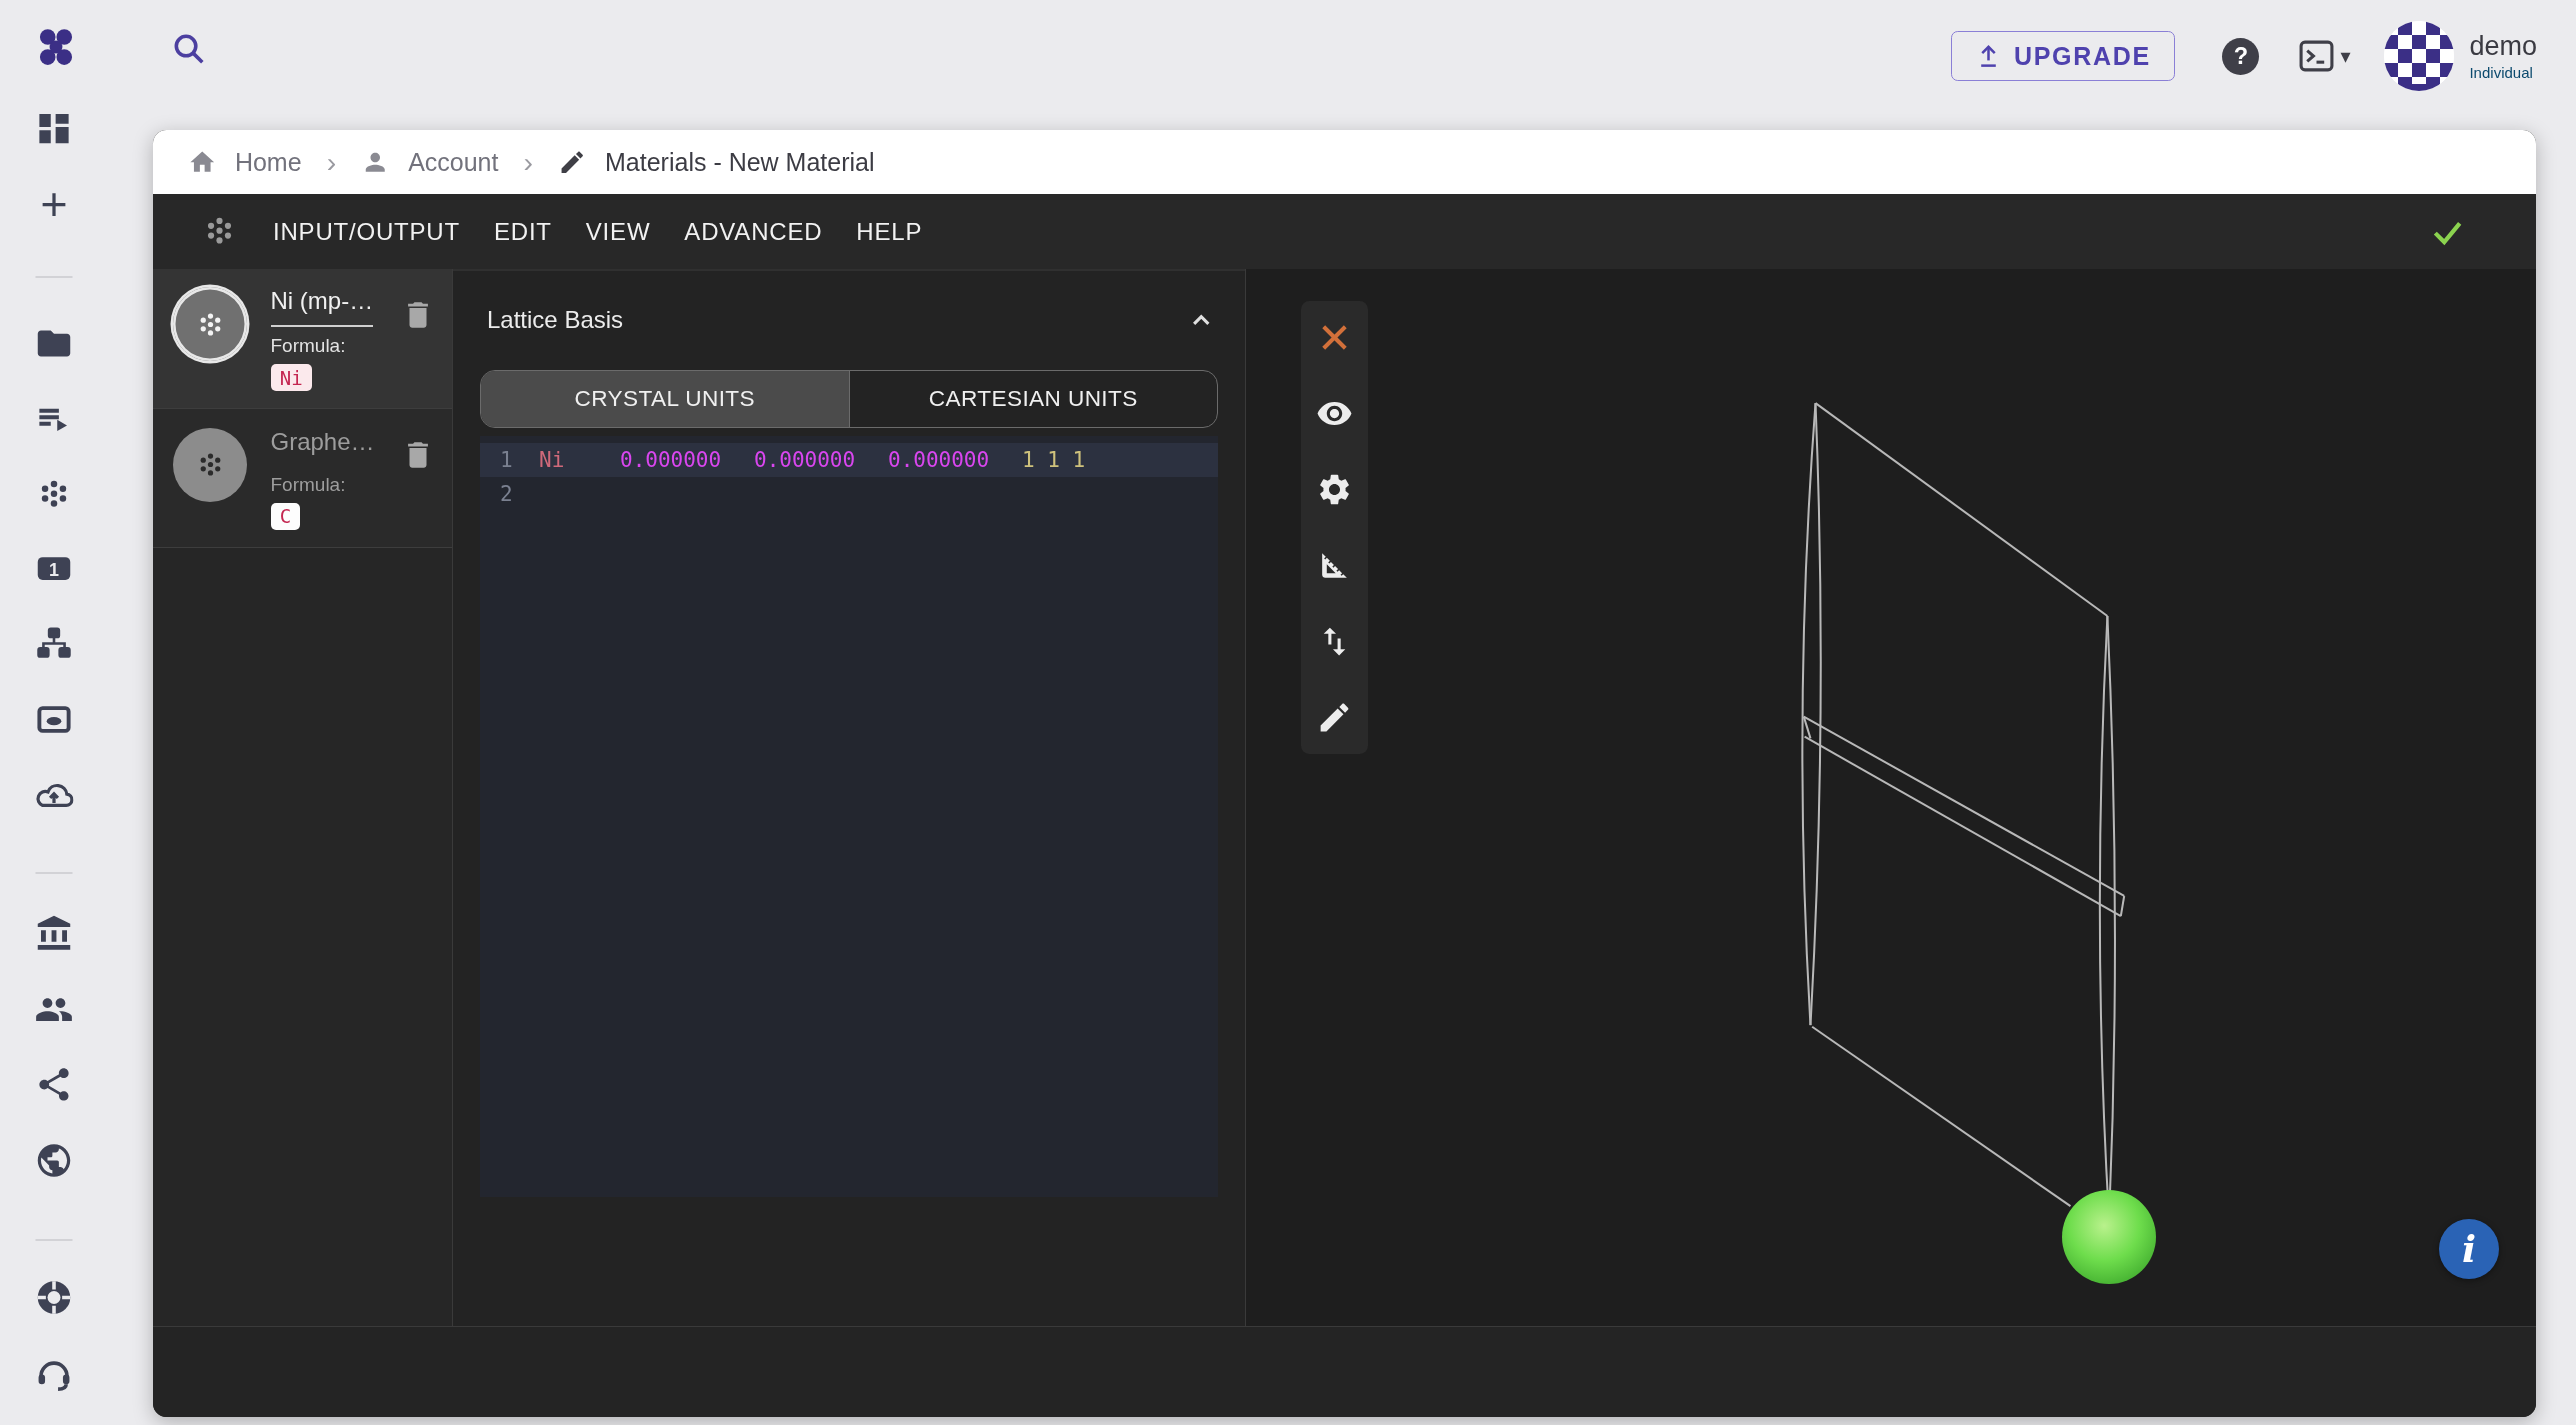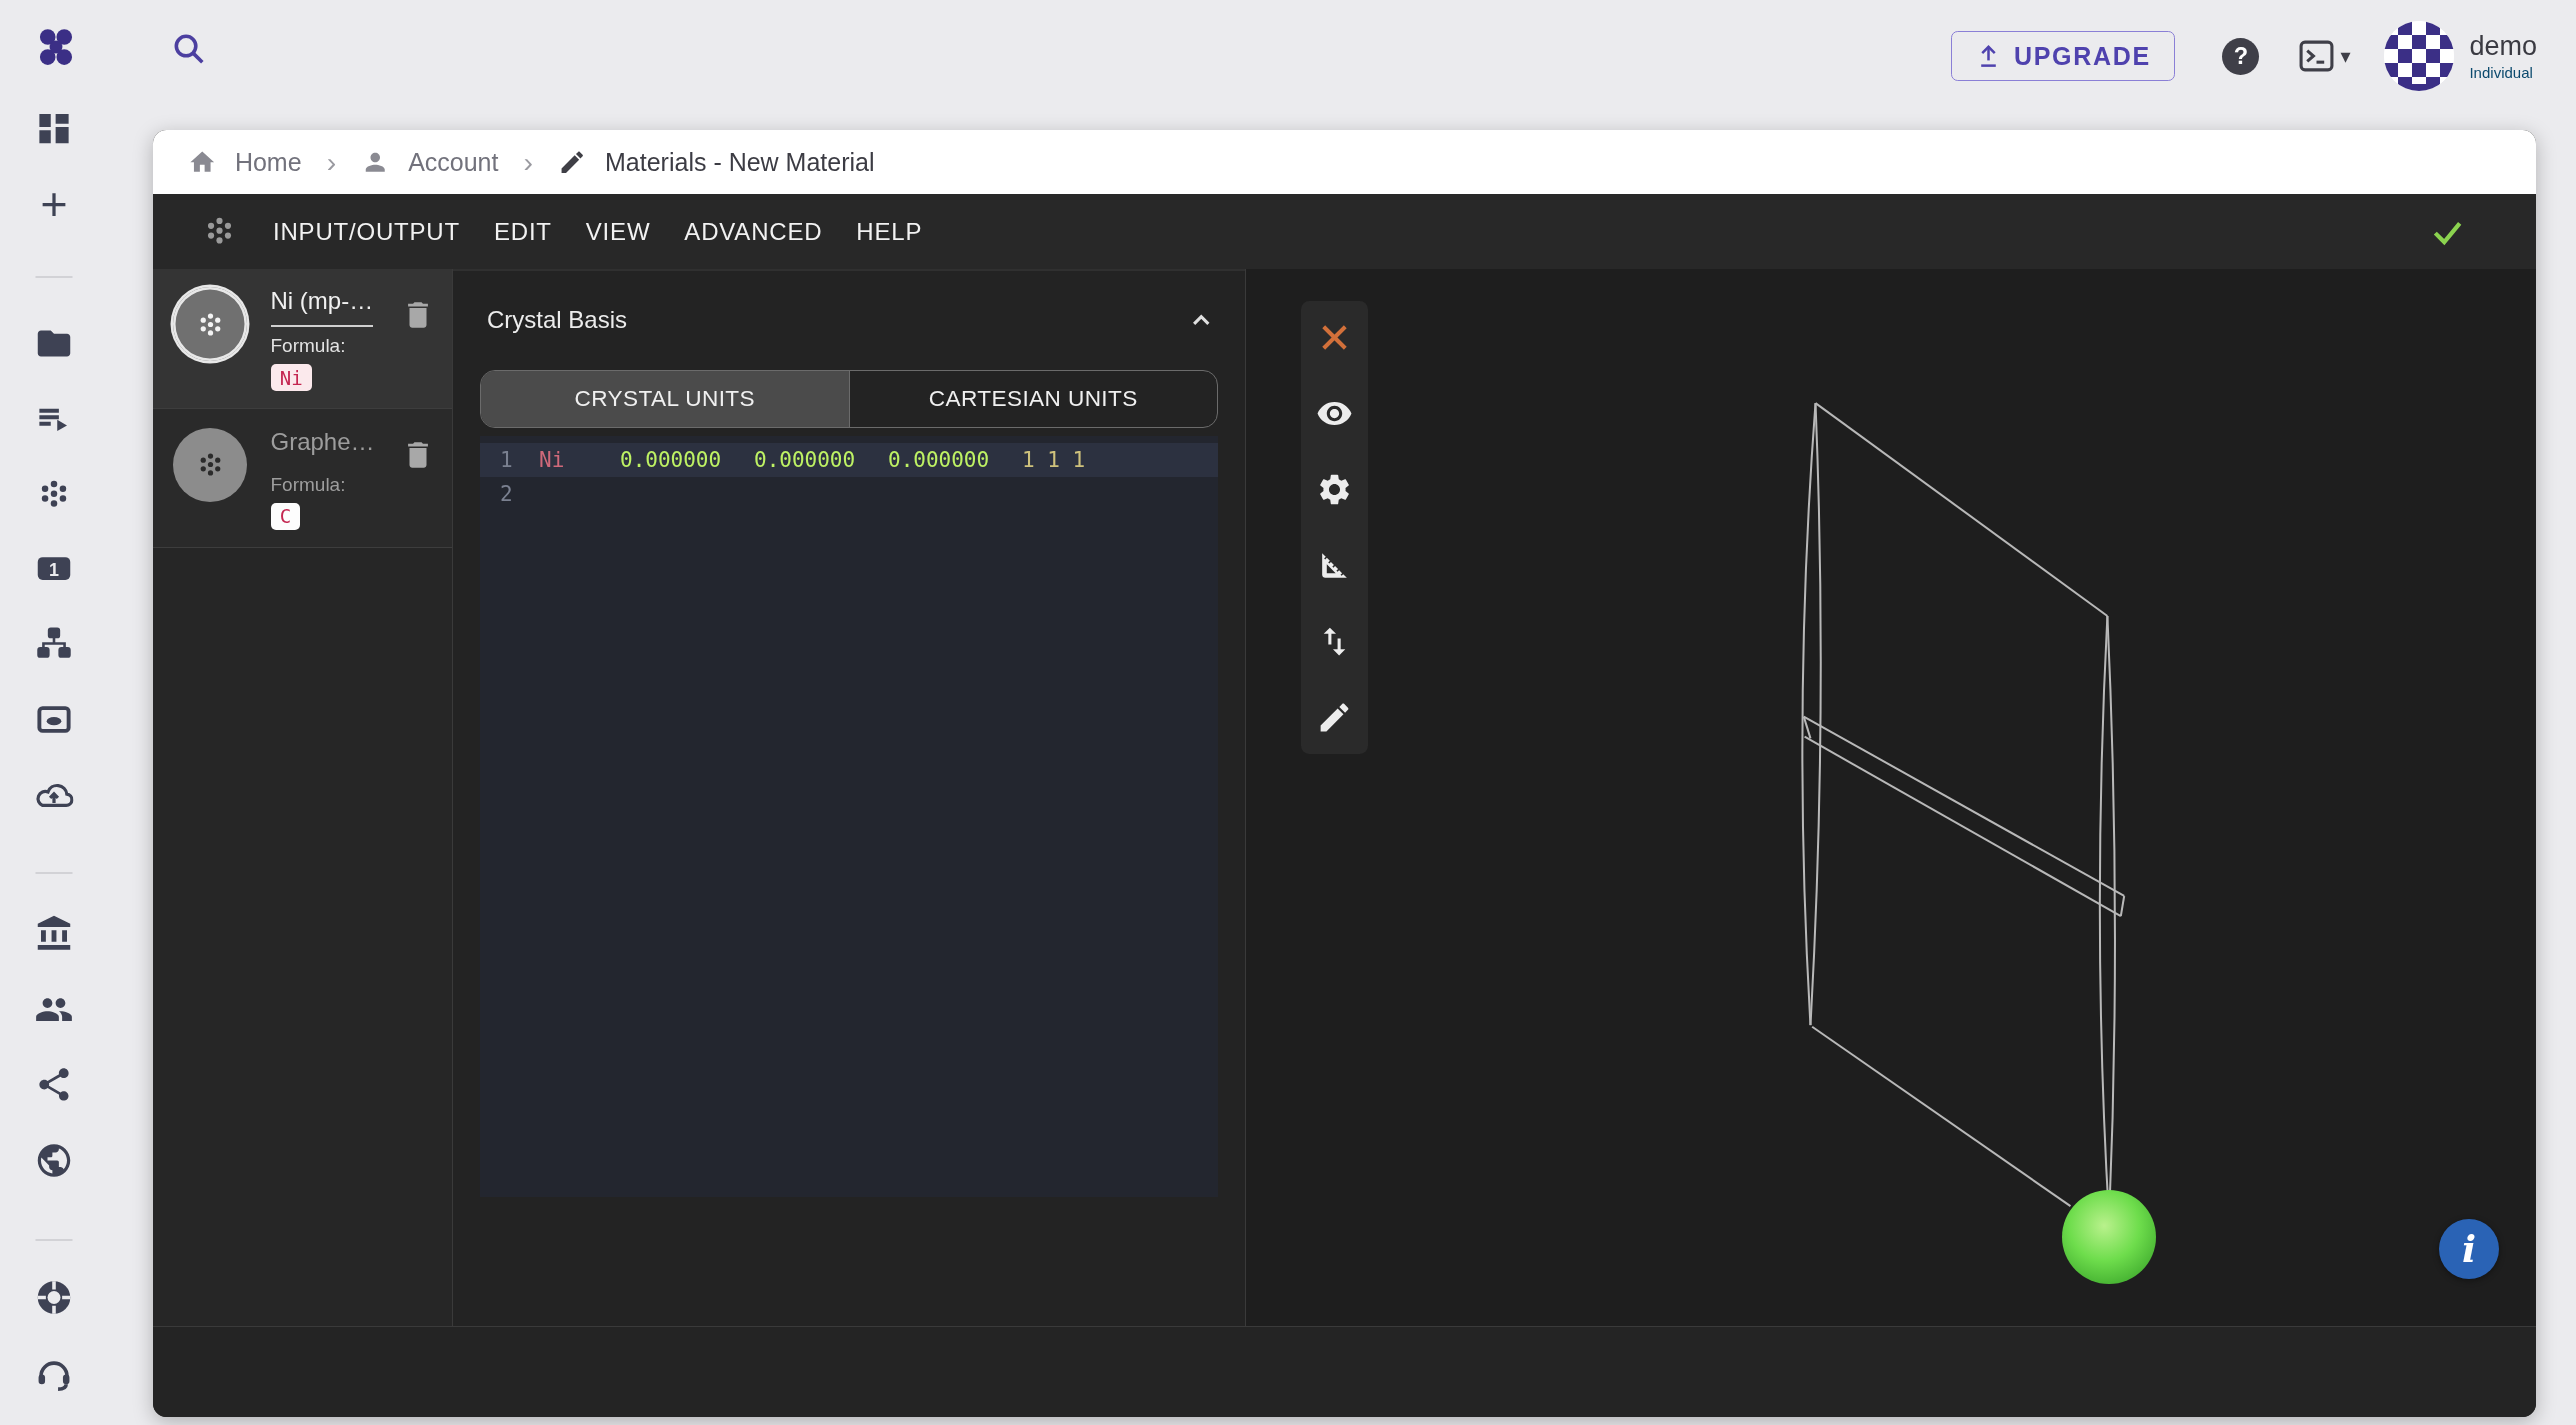--- a/index.html
+++ b/index.html
@@ -104,21 +104,21 @@
   .tab.active { background:#4b4b4b; border-right:1.7px solid #6b6b6b; }
   .editor {
     margin:8.4px 27px 0 27px; height:761px; background:#23262f; flex:none;
     font-family:"DejaVu Sans Mono", monospace; font-size:21px; color:#d8d8d8;
     padding-top:6.7px; cursor:text;
   }
   .code-line { display:flex; align-items:center; height:34px; padding-left:20px; white-space:pre; }
   .code-line.active { background:#2c3140; }
   .ln { width:39px; color:#7a8090; flex:none; }
   .tok-el { width:81px; color:#d0697a; flex:none; }
-  .tok-num { width:134px; color:#bef264; flex:none; }
+  .tok-num { width:134px; color:#d946ef; flex:none; }
   .tok-flags { color:#cfc27c; }
 
   
   .viewer { flex:1; background:#1e1e1e; position:relative; min-width:0; }
   .vtoolbar {
     position:absolute; left:55px; top:32px; width:67px; height:453px;
     background:#2a2a2a; border-radius:8.4px;
     display:flex; flex-direction:column; align-items:center; padding-top:18.4px; gap:39px;
   }
   .vt-icon { width:37px; height:37px; color:#ededed; cursor:pointer; flex:none; }
@@ -416,21 +416,21 @@
               <path d="M6 19c0 1.1.9 2 2 2h8c1.1 0 2-.9 2-2V7H6v12zM19 4h-3.5l-1-1h-5l-1 1H5v2h14V4z"></path>
             </svg>
         </span>
       </div>
     </div>
 
     <div class="mid-col">
       <div class="sec-div"></div>
 
       <div class="section-header basis-header">
-        <span class="stitle">Crystal Basis</span>
+        <span class="stitle">Lattice Basis</span>
         <span class="chev">
           <svg viewBox="0 0 24 24" fill="none" stroke="currentColor" stroke-width="2.6">
               <polyline points="6,15 12,9 18,15"></polyline>
             </svg>
         </span>
       </div>
 
       <div class="tab-group">
         <div class="tab active">CRYSTAL UNITS</div>
         <div class="tab">CARTESIAN UNITS</div>

